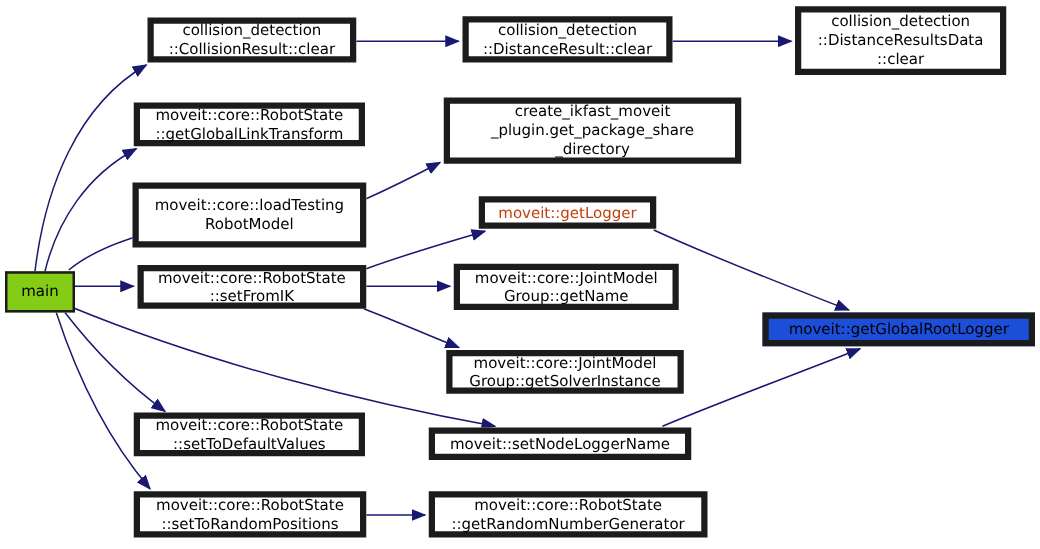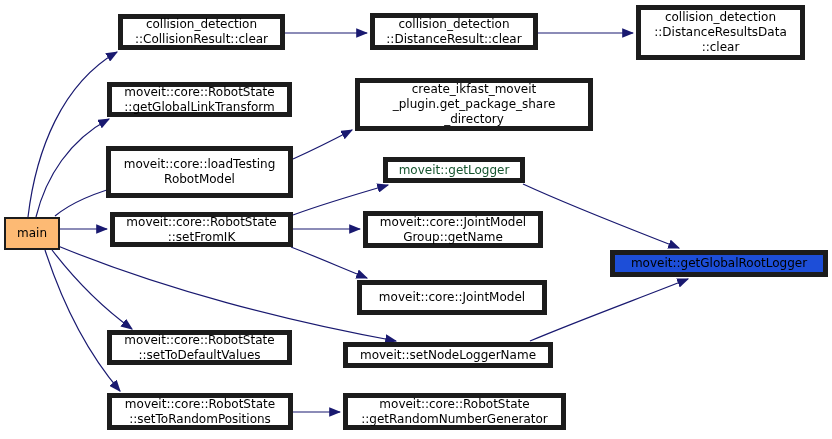--- a/index.html
+++ b/index.html
@@ -63,21 +63,21 @@
         <path class="edge" d="M 293,159 C 313,150 333,140 352,130" stroke="#191970" marker-end="url(#arrowhead)"></path>
         <path class="edge" d="M 293,215 C 323,204 357,194 388,185" stroke="#191970" marker-end="url(#arrowhead)"></path>
         <path class="edge" d="M 293,229 L 360,229" stroke="#191970" marker-end="url(#arrowhead)"></path>
         <path class="edge" d="M 291,247 C 317,257 342,268 367,278" stroke="#191970" marker-end="url(#arrowhead)"></path>
         <path class="edge" d="M 523,184 C 573,207 628,228 679,248" stroke="#191970" marker-end="url(#arrowhead)"></path>
         <path class="edge" d="M 530,341 C 580,320 640,298 688,279" stroke="#191970" marker-end="url(#arrowhead)"></path>
         <path class="edge" d="M 293,412 L 340,412" stroke="#191970" marker-end="url(#arrowhead)"></path>
       </g>
   </svg>
   <div id="node-layer">
-      <div class="node root" style="left: 4px; top: 217px; width: 56px; height: 33px; background: #fdba74; border-color: rgb(28, 28, 28); color: rgb(0, 0, 0);">
+      <div class="node root" style="left: 4px; top: 217px; width: 56px; height: 33px; background: #84cc16; border-color: rgb(28, 28, 28); color: rgb(0, 0, 0);">
         <span>main</span>
       </div>
       <div class="node" style="left: 118px; top: 14px; width: 167px; height: 36px; background: rgb(255, 255, 255); border-color: rgb(28, 28, 28); color: rgb(0, 0, 0);">
         <span>collision_detection</span>
         <span>::CollisionResult::clear</span>
       </div>
       <div class="node" style="left: 370px; top: 13px; width: 168px; height: 37px; background: rgb(255, 255, 255); border-color: rgb(28, 28, 28); color: rgb(0, 0, 0);">
         <span>collision_detection</span>
         <span>::DistanceResult::clear</span>
       </div>
@@ -92,33 +92,34 @@
       </div>
       <div class="node" style="left: 355px; top: 78px; width: 238px; height: 53px; background: rgb(255, 255, 255); border-color: rgb(28, 28, 28); color: rgb(0, 0, 0);">
         <span>create_ikfast_moveit</span>
         <span>_plugin.get_package_share</span>
         <span>_directory</span>
       </div>
       <div class="node" style="left: 106px; top: 146px; width: 187px; height: 52px; background: rgb(255, 255, 255); border-color: rgb(28, 28, 28); color: rgb(0, 0, 0);">
         <span>moveit::core::loadTesting</span>
         <span>RobotModel</span>
       </div>
-      <div class="node" style="left: 383px; top: 157px; width: 142px; height: 26px; background: rgb(255, 255, 255); border-color: rgb(28, 28, 28); color: #14532d;">
+      <div class="node" style="left: 383px; top: 157px; width: 142px; height: 26px; background: rgb(255, 255, 255); border-color: rgb(28, 28, 28); color: #c2410c;">
         <span>moveit::getLogger</span>
       </div>
       <div class="node" style="left: 110px; top: 212px; width: 183px; height: 35px; background: rgb(255, 255, 255); border-color: rgb(28, 28, 28); color: rgb(0, 0, 0);">
         <span>moveit::core::RobotState</span>
         <span>::setFromIK</span>
       </div>
       <div class="node" style="left: 363px; top: 211px; width: 180px; height: 37px; background: rgb(255, 255, 255); border-color: rgb(28, 28, 28); color: rgb(0, 0, 0);">
         <span>moveit::core::JointModel</span>
         <span>Group::getName</span>
       </div>
       <div class="node" style="left: 357px; top: 280px; width: 190px; height: 35px; background: rgb(255, 255, 255); border-color: rgb(28, 28, 28); color: rgb(0, 0, 0);">
         <span>moveit::core::JointModel</span>
+        <span>Group::getSolverInstance</span>
       </div>
       <div class="node" style="left: 610px; top: 250px; width: 218px; height: 27px; background: #1d4ed8; border-color: rgb(28, 28, 28); color: rgb(0, 0, 0);">
         <span>moveit::getGlobalRootLogger</span>
       </div>
       <div class="node" style="left: 107px; top: 330px; width: 185px; height: 35px; background: rgb(255, 255, 255); border-color: rgb(28, 28, 28); color: rgb(0, 0, 0);">
         <span>moveit::core::RobotState</span>
         <span>::setToDefaultValues</span>
       </div>
       <div class="node" style="left: 343px; top: 342px; width: 210px; height: 26px; background: rgb(255, 255, 255); border-color: rgb(28, 28, 28); color: rgb(0, 0, 0);">
         <span>moveit::setNodeLoggerName</span>

